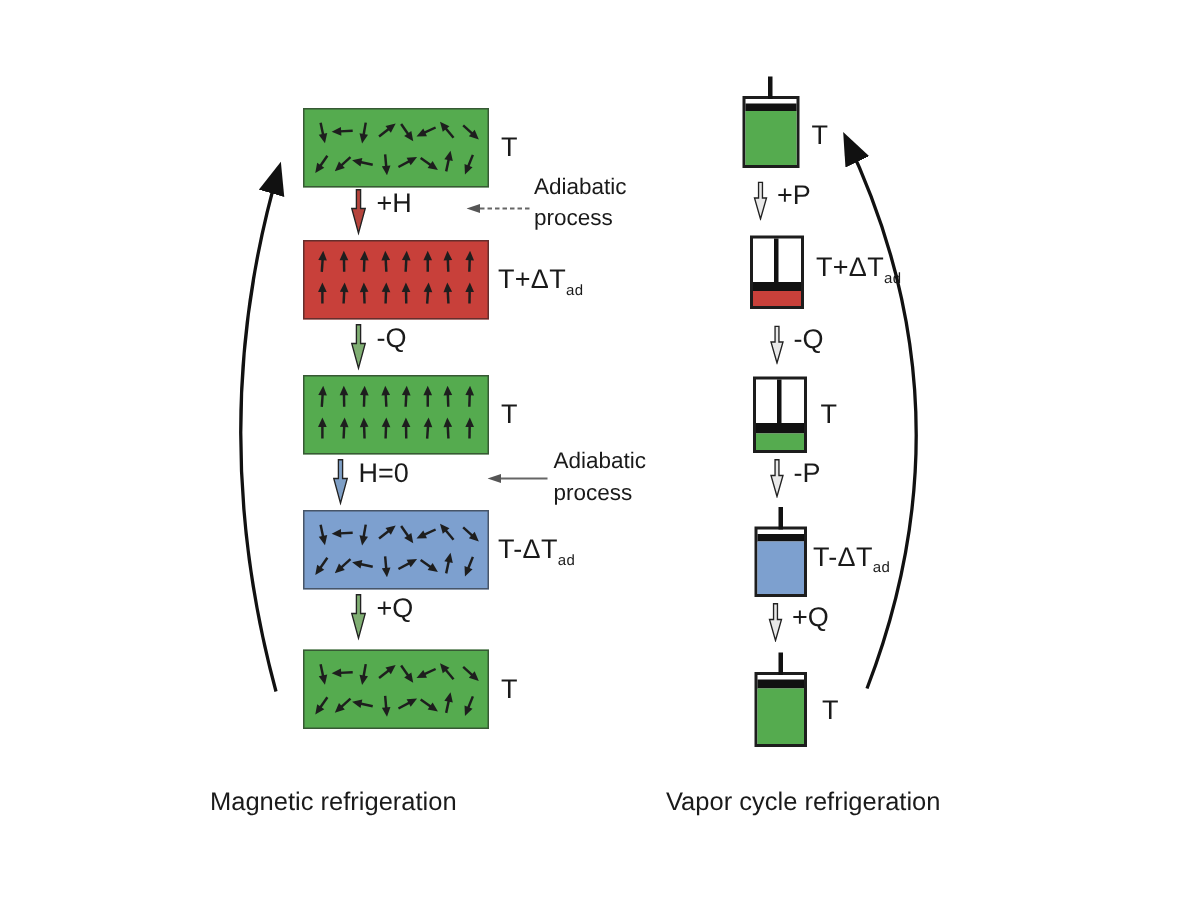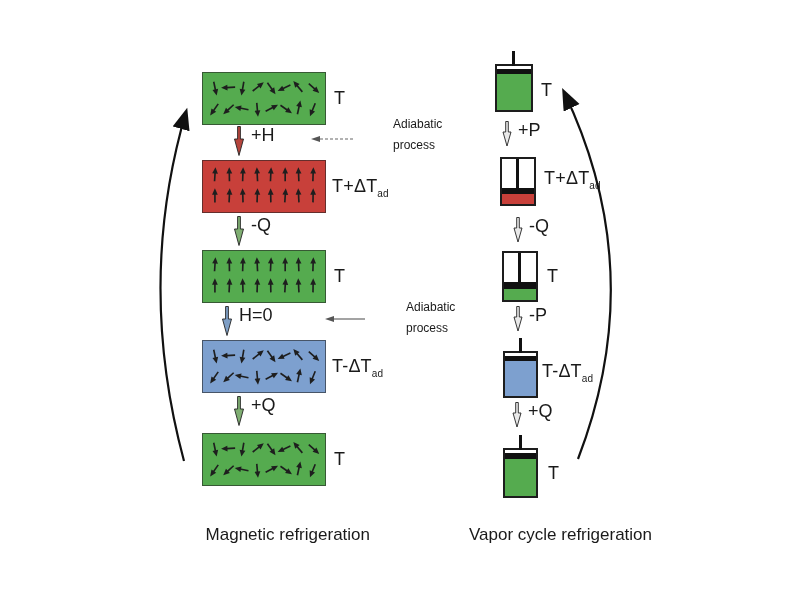--- a/index.html
+++ b/index.html
@@ -20,23 +20,23 @@
   
   .step{position:absolute;display:flex;align-items:flex-start;gap:5px;}
   .step .step-label{font-size:18px;line-height:1.1;white-space:nowrap;}
   
   .cyl{position:absolute;border:2px solid #1d1d1d;background:#fff;box-sizing:border-box;}
   .rod-above{position:absolute;left:50%;width:3px;margin-left:-2px;top:-15px;height:15px;background:#111;}
   .rod-in{position:absolute;left:50%;width:3px;margin-left:-2px;top:0;background:#111;}
   .plate{position:absolute;left:0;right:0;background:#111;}
   .cfill{position:absolute;left:0;right:0;bottom:0;}
   
-  .annot{position:absolute;font-size:12px;line-height:21px;white-space:nowrap;margin-left:37px;}
+  .annot{position:absolute;font-size:15px;line-height:21px;white-space:nowrap;}
   
-  .caption{position:absolute;font-size:17px;text-align:right;white-space:nowrap;}
+  .caption{position:absolute;font-size:17px;text-align:left;white-space:nowrap;}
 </style>
 </head>
 <body>
 
 <div id="canvas">
 
   <svg class="abs" style="left:0;top:0" width="800" height="600" viewBox="0 0 800 600">
     <defs>
       <marker id="ah" orient="auto" markerWidth="12" markerHeight="10" refX="8" refY="4">
         <path d="M0 0 L10 4 L0 8 Z" fill="#111"></path>
@@ -499,15 +499,15 @@
   </div>
 
   <div class="cyl" style="left:503px;top:448px;width:35px;height:50px">
     <div class="rod-above"></div>
     <div class="plate" style="top:3px;height:6px"></div>
     <div class="cfill" style="top: 9px; background: rgb(85, 171, 79);"></div>
   </div>
   <div class="tlabel" style="left:548px;top:463px"><span>T</span></div>
 
   <div class="caption" style="left:140px;top:525px;width:230px">Magnetic refrigeration</div>
-  <div class="caption" style="left:427px;top:525px;width:225px">Vapor cycle refrigeration</div>
+  <div class="caption" style="left:444px;top:525px;width:225px">Vapor cycle refrigeration</div>
 
 </div>
 
 </body></html>

